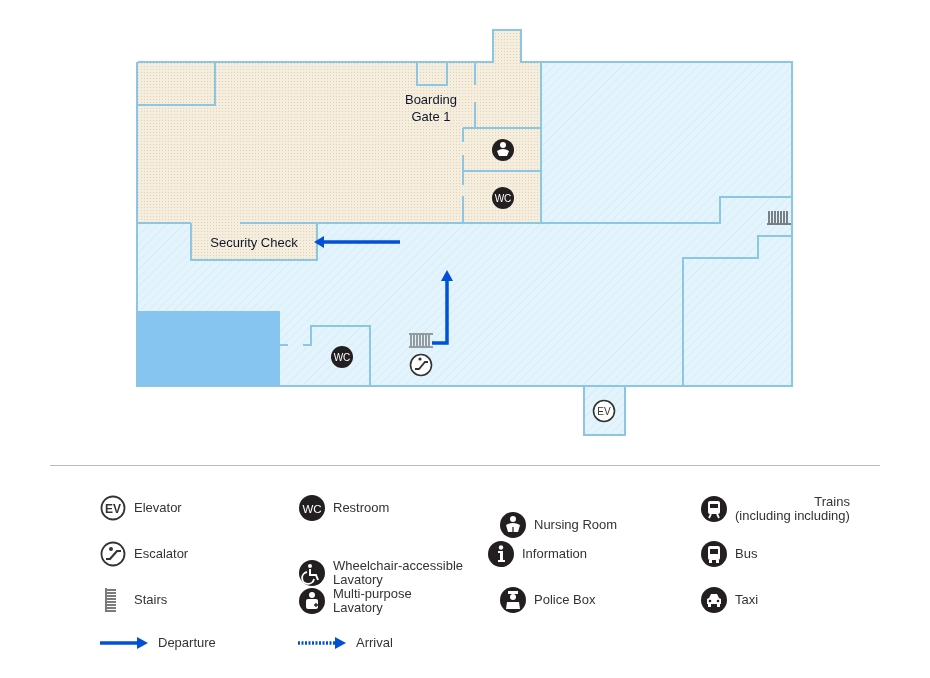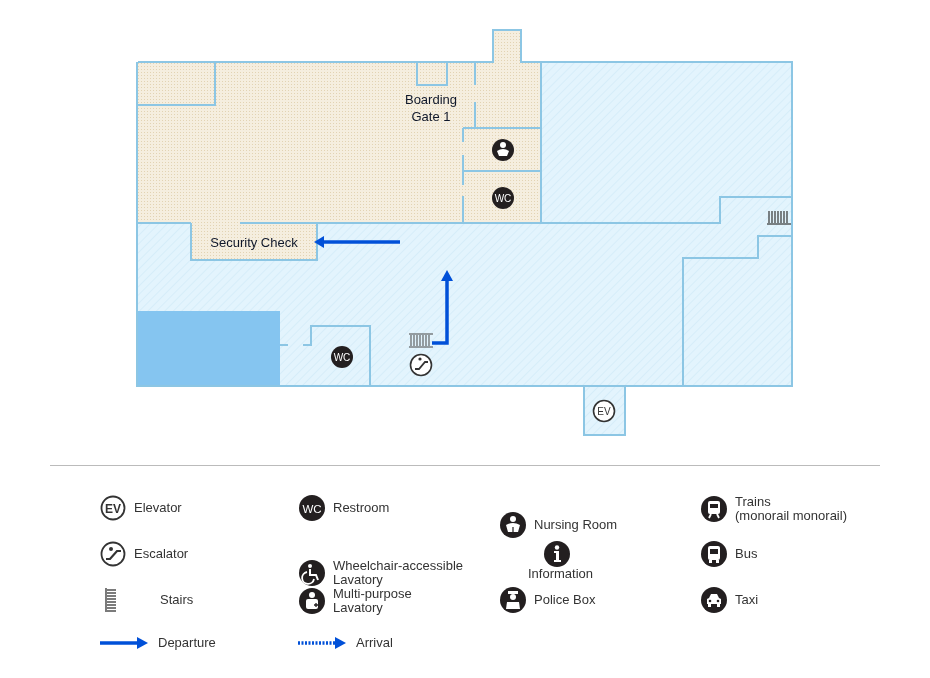--- a/index.html
+++ b/index.html
@@ -143,21 +143,21 @@
 <div class="leg" style="left:100px;top:541px;">
   <span class="ic">
       <svg width="26" height="26">
         <circle cx="13" cy="13" r="11.5" fill="#fff" stroke="#333" stroke-width="1.8"></circle>
         <path d="M6,18 L10,18 L17,10 L21,10" stroke="#333" stroke-width="2.2" fill="none"></path>
         <circle cx="11" cy="8" r="2" fill="#333"></circle>
       </svg>
     </span>
   <span>Escalator</span>
 </div>
-<div class="leg" style="left:100px;top:587px;gap:26px;">
+<div class="leg" style="left:100px;top:587px;">
   <span class="ic">
       <svg width="26" height="26">
         <g stroke="#333" stroke-width="1.3">
           <line x1="6" y1="1" x2="6" y2="25"></line>
           <line x1="7" y1="3" x2="16" y2="3"></line>
           <line x1="7" y1="6" x2="16" y2="6"></line>
           <line x1="7" y1="9" x2="16" y2="9"></line>
           <line x1="7" y1="12" x2="16" y2="12"></line>
           <line x1="7" y1="15" x2="16" y2="15"></line>
           <line x1="7" y1="18" x2="16" y2="18"></line>
@@ -205,21 +205,21 @@
   <span class="ic">
       <svg width="26" height="26">
         <circle cx="13" cy="13" r="13" fill="#231f20"></circle>
         <circle cx="13" cy="7" r="3" fill="#fff"></circle>
         <path d="M6,13 Q13,9 20,13 L18,20 L8,20 Z" fill="#fff"></path>
         <path d="M13,15 v5" stroke="#231f20" stroke-width="1.2"></path>
       </svg>
     </span>
   <span>Nursing Room</span>
 </div>
-<div class="leg" style="left:528px;top:541px;flex-direction:column;">
+<div class="leg" style="left:488px;top:541px;">
   <span class="ic">
       <svg width="26" height="26">
         <circle cx="13" cy="13" r="13" fill="#231f20"></circle>
         <circle cx="13" cy="6.5" r="2.2" fill="#fff"></circle>
         <path d="M10,10 h5 v9 h2 v2 h-7 v-2 h2 v-7 h-2 z" fill="#fff"></path>
       </svg>
     </span>
   <span>Information</span>
 </div>
 <div class="leg" style="left:500px;top:587px;">
@@ -227,30 +227,30 @@
       <svg width="26" height="26">
         <circle cx="13" cy="13" r="13" fill="#231f20"></circle>
         <rect x="8" y="4" width="10" height="3" fill="#fff"></rect>
         <circle cx="13" cy="10" r="3" fill="#fff"></circle>
         <path d="M6,22 L7,15 L19,15 L20,22 Z" fill="#fff"></path>
       </svg>
     </span>
   <span>Police Box</span>
 </div>
 
-<div class="leg" style="left:701px;top:495px;">
+<div class="leg" style="left:701px;top:495px;text-align:right;">
   <span class="ic">
       <svg width="26" height="26">
         <circle cx="13" cy="13" r="13" fill="#231f20"></circle>
         <rect x="7" y="5" width="12" height="13" rx="2" fill="#fff"></rect>
         <rect x="9" y="8" width="8" height="4" fill="#231f20"></rect>
         <path d="M8,22 L10,18 M18,22 L16,18" stroke="#fff" stroke-width="1.8"></path>
       </svg>
     </span>
-  <span><span>Trains</span><br><span> (monorail monorail)</span></span>
+  <span><span>Trains</span><br><span> (including including)</span></span>
 </div>
 <div class="leg" style="left:701px;top:541px;">
   <span class="ic">
       <svg width="26" height="26">
         <circle cx="13" cy="13" r="13" fill="#231f20"></circle>
         <rect x="7" y="5" width="12" height="14" rx="2" fill="#fff"></rect>
         <rect x="9" y="8" width="8" height="5" fill="#231f20"></rect>
         <rect x="8" y="19" width="3" height="3" fill="#fff"></rect>
         <rect x="15" y="19" width="3" height="3" fill="#fff"></rect>
       </svg>

